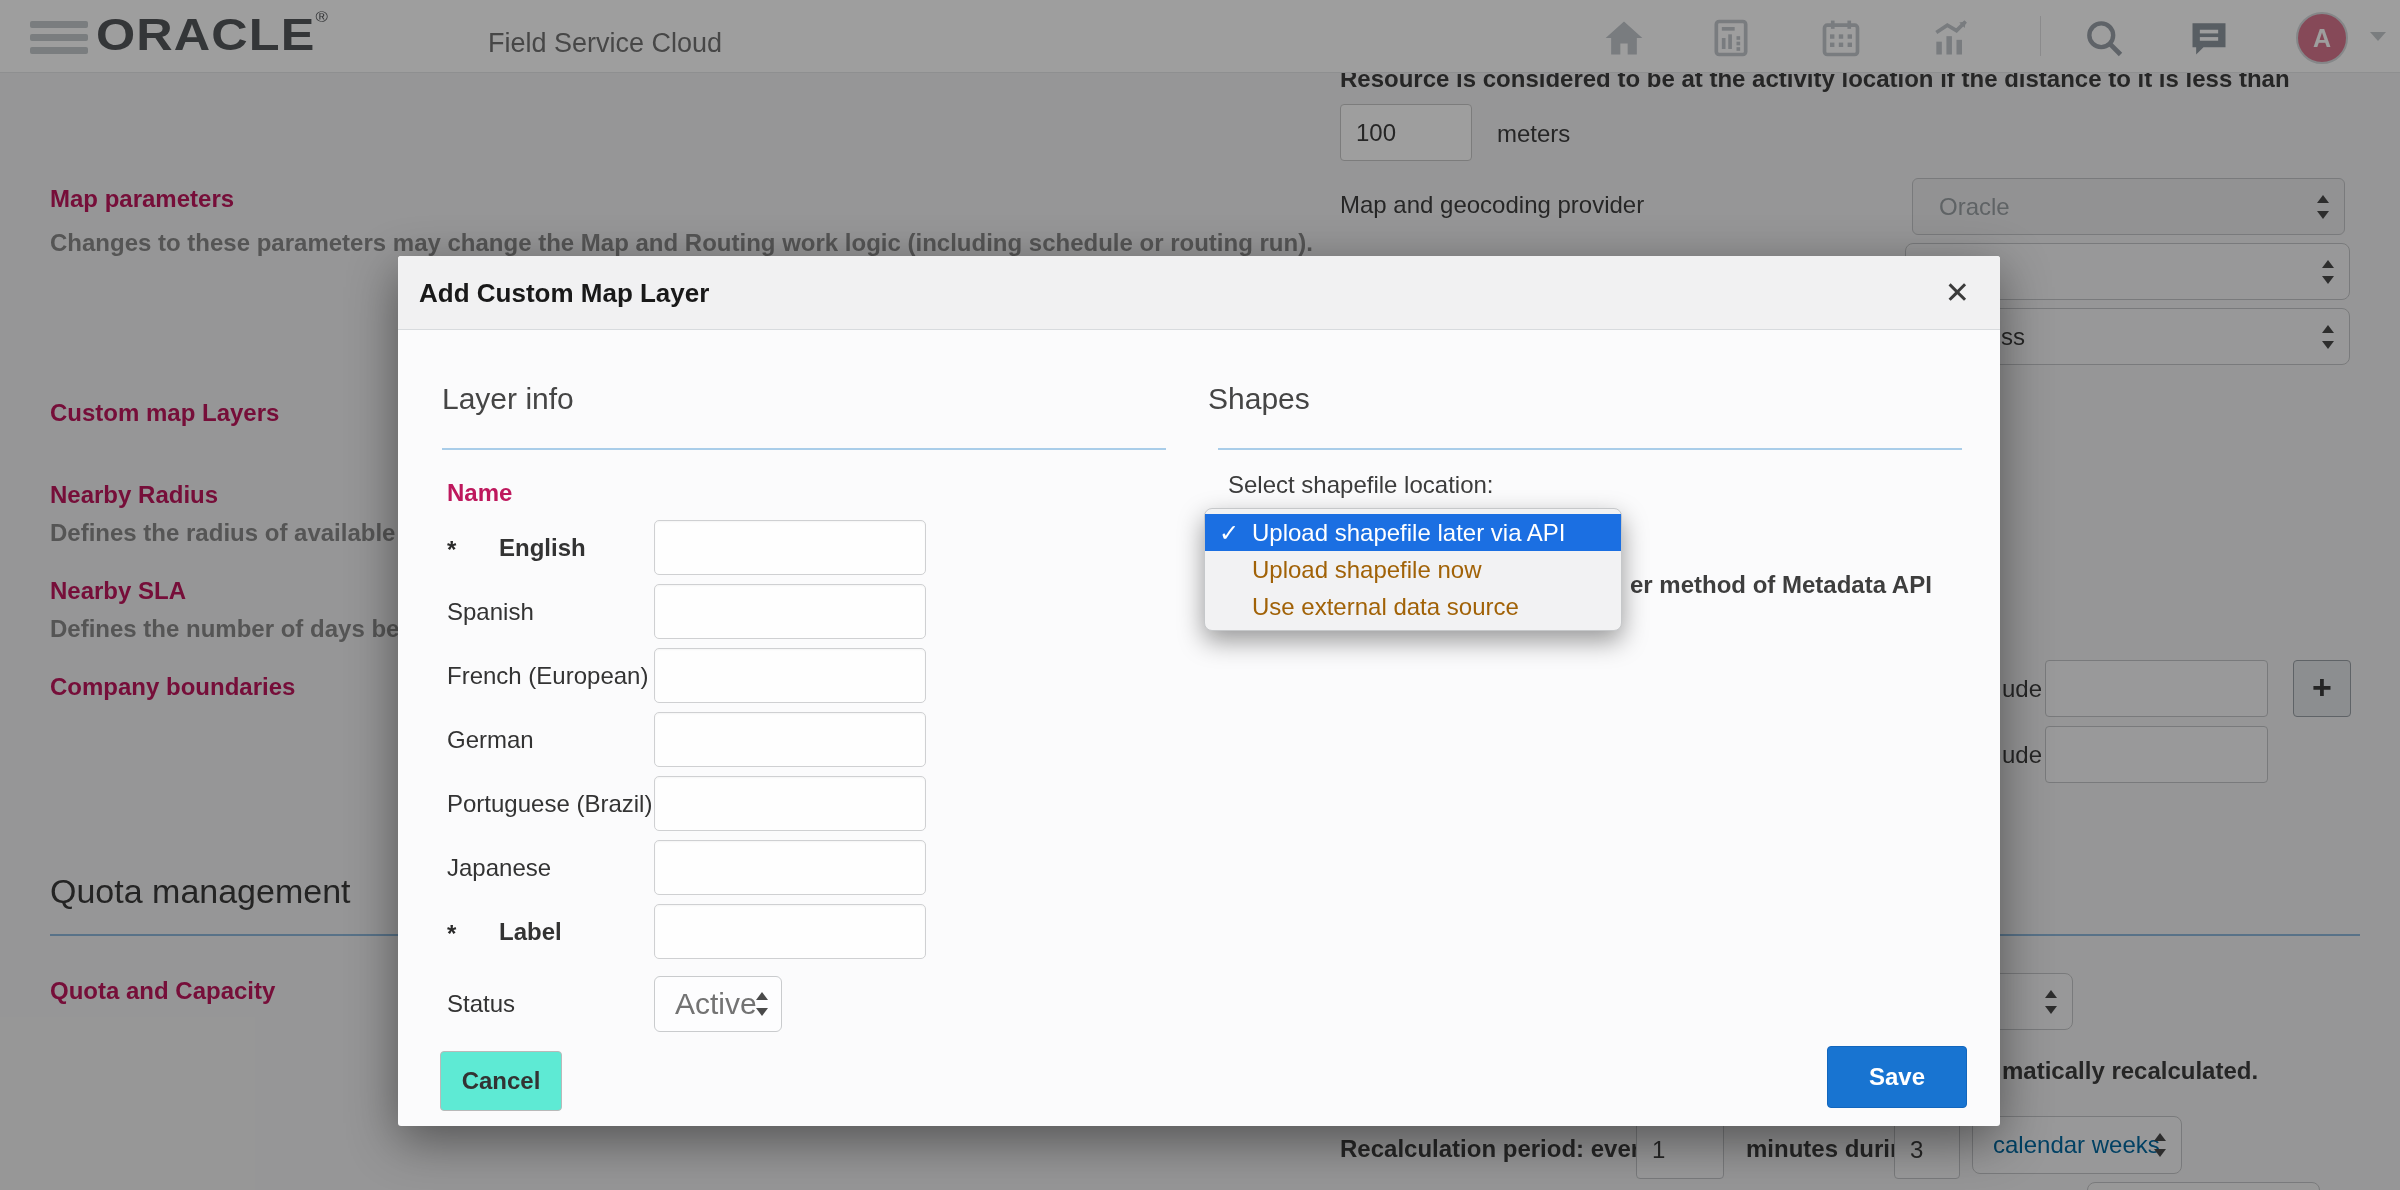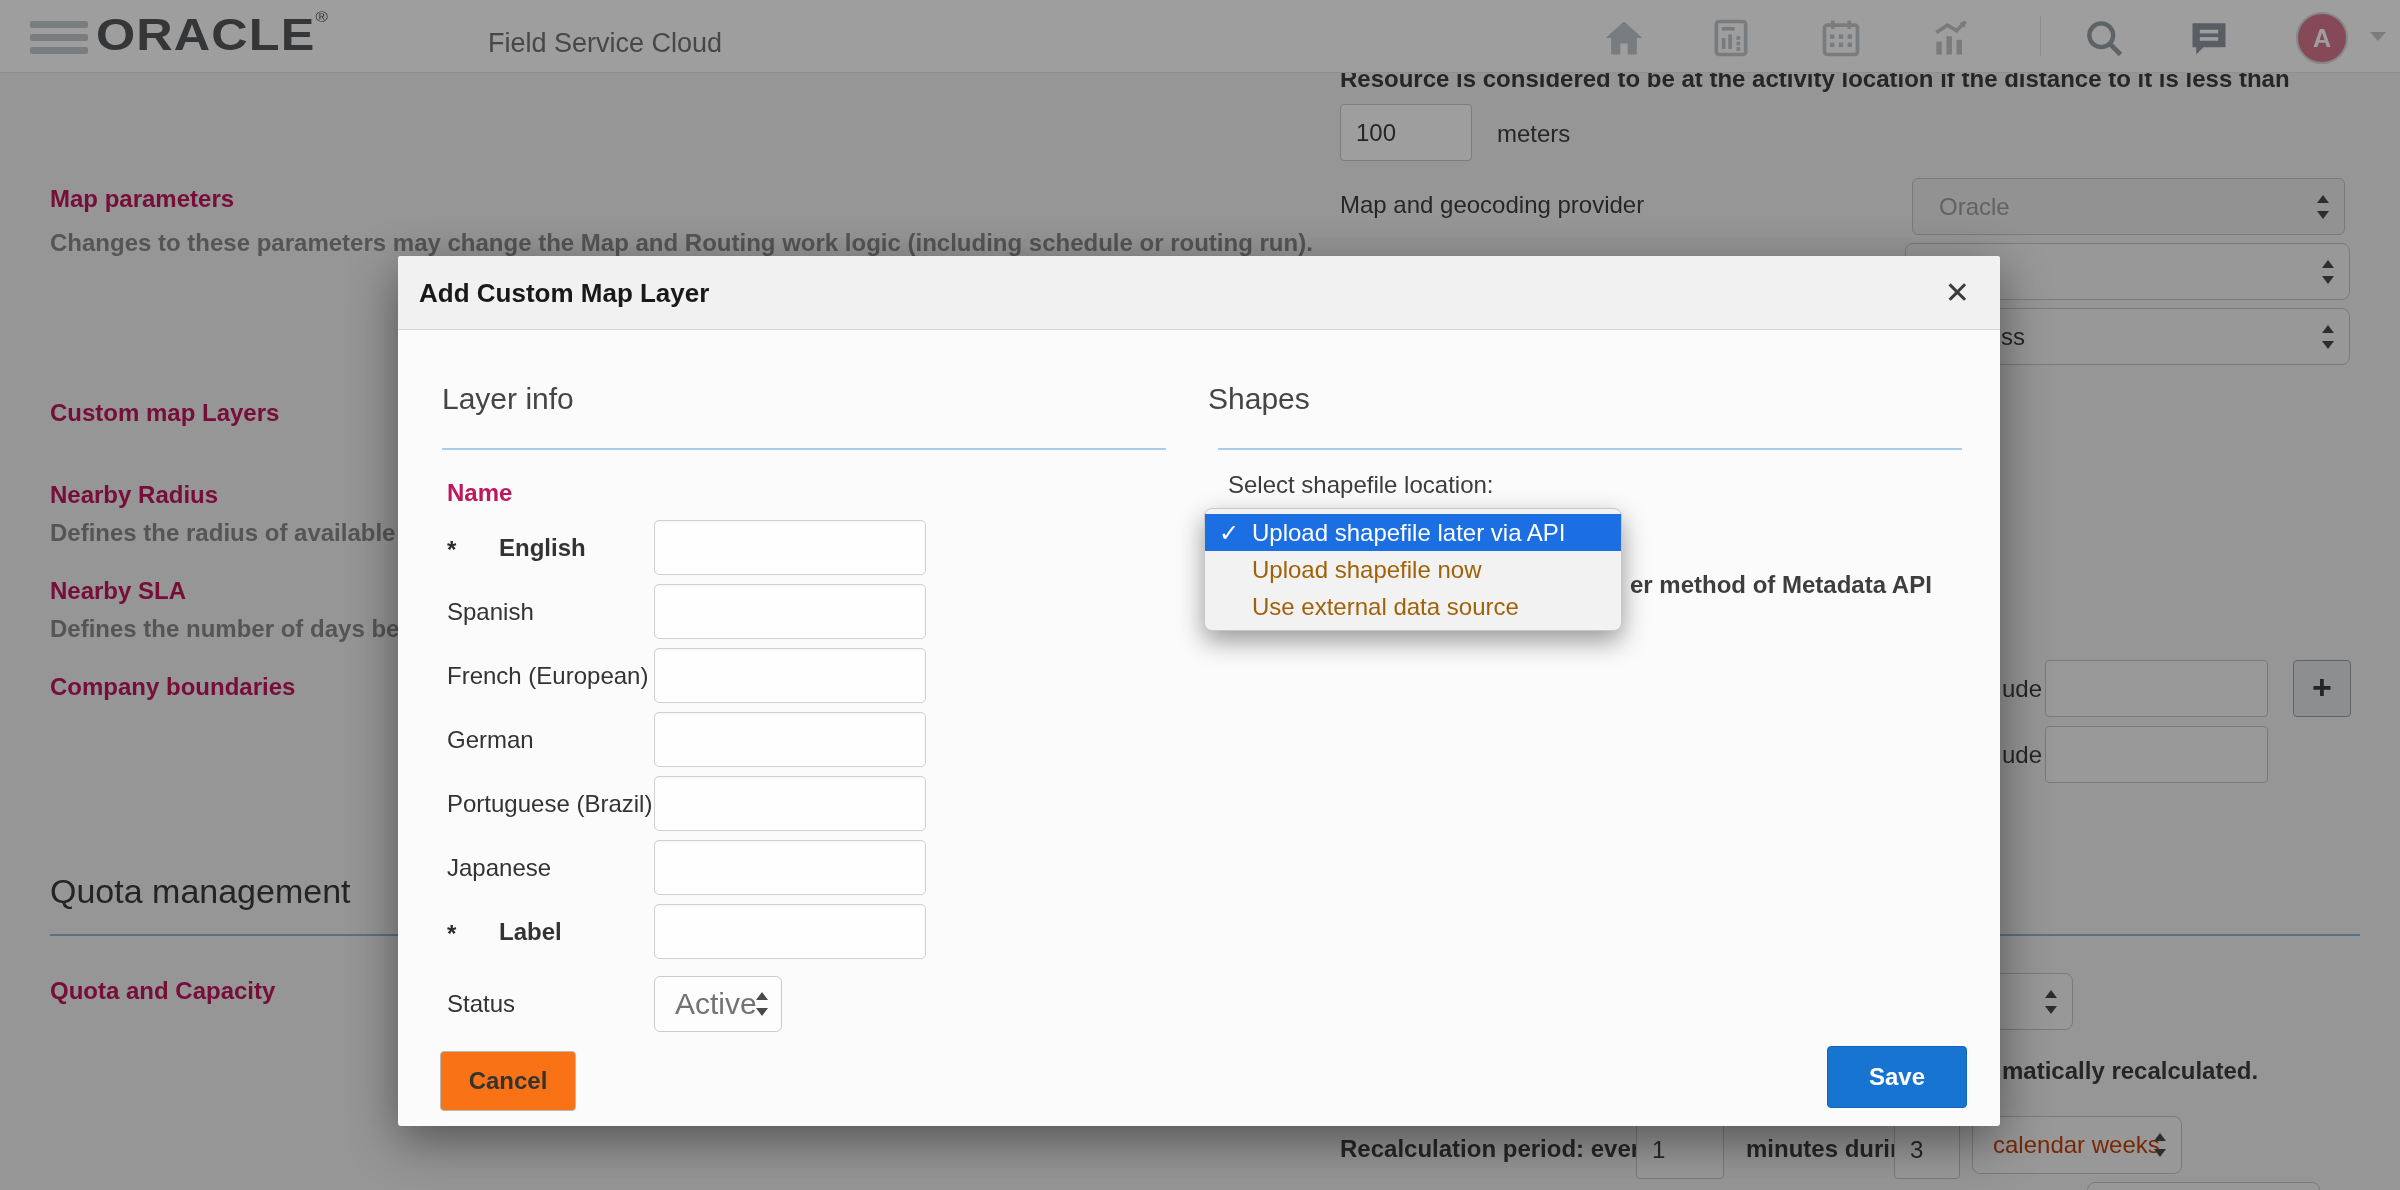--- a/index.html
+++ b/index.html
@@ -58,21 +58,21 @@
   .f-label{left:49px;font-size:24px;color:#333;height:55px;line-height:55px;white-space:nowrap;}
   .f-label.req{left:67px;margin-left:34px;}
   .f-star{left:49px;font-size:24px;font-weight:700;color:#2a2a2a;height:55px;line-height:60px;}
   .f-input{left:256px;width:272px;height:55px;background:#fefefe;border:1px solid #cfd0d2;
            border-radius:5px;box-sizing:border-box;font-size:24px;padding:0 12px;font-family:inherit;
            box-shadow:inset 0 1px 2px rgba(0,0,0,0.04);}
   .status-select{left:256px;top:720px;width:128px;height:56px;background:#fdfdfe;border:1px solid #c9cbcd;
                  border-radius:6px;box-sizing:border-box;cursor:pointer;}
   .status-select .val{position:absolute;left:20px;top:50%;transform:translateY(-50%);font-size:30px;color:#737373;}
   .btn{box-sizing:border-box;text-align:center;font-size:24px;font-weight:700;cursor:pointer;}
-  .btn-cancel{left:42px;top:795px;width:136px;height:60px;background:#f97316;border:1px solid #b9b9b9;
+  .btn-cancel{left:42px;top:795px;width:122px;height:60px;background:#5eead4;border:1px solid #b9b9b9;
               border-radius:4px;color:#333;line-height:58px;}
   .btn-save{left:1429px;top:790px;width:140px;height:62px;background:#1874D1;border:1px solid #1266bd;
             border-radius:4px;color:#ffffff;line-height:60px;}
 
   
   .popup{position:absolute;left:1204px;top:508px;width:418px;background:#f2f2f3;border:1px solid #c6c8ca;
          border-radius:8px;box-shadow:0 10px 26px rgba(0,0,0,0.4);z-index:30;padding:5px 0;box-sizing:border-box;}
   .popup-row{position:relative;height:37px;line-height:37px;font-size:24px;color:#a16207;
              padding-left:47px;cursor:pointer;white-space:nowrap;}
   .popup-row.selected{background:#1B6FE2;color:#ffffff;}
@@ -179,21 +179,21 @@
   <div class="abs pg-select" style="left:1905px;top:973px;width:168px;height:57px">
     <span class="stepper"></span>
   </div>
   <div class="abs txt24 nowrap" style="left:2002px;top:1056px">matically recalculated.</div>
 
   <div class="abs txt24 nowrap" style="left:1340px;top:1134px">Recalculation period: every</div>
   <input class="abs pg-input" style="left: 1636px; top: 1121px; width: 88px; height: 58px; background: rgb(247, 247, 248); border-color: rgb(196, 198, 200);" value="1">
   <div class="abs txt24 nowrap" style="left:1746px;top:1134px">minutes during</div>
   <input class="abs pg-input" style="left: 1894px; top: 1121px; width: 66px; height: 58px; background: rgb(247, 247, 248); border-color: rgb(196, 198, 200);" value="3">
   <div class="abs pg-select" style="left:1972px;top:1116px;width:210px;height:58px">
-    <span class="val" style="left:20px;color:#c2410c">calendar weeks</span>
+    <span class="val" style="left:20px;color:#0369a1">calendar weeks</span>
     <span class="stepper"></span>
   </div>
   <div class="abs bottom-sliver"></div>
 
   <div class="overlay"></div>
 
   <div class="modal">
     <div class="modal-header">
       <div class="modal-title">Add Custom Map Layer</div>
       <div class="modal-close">✕</div>

